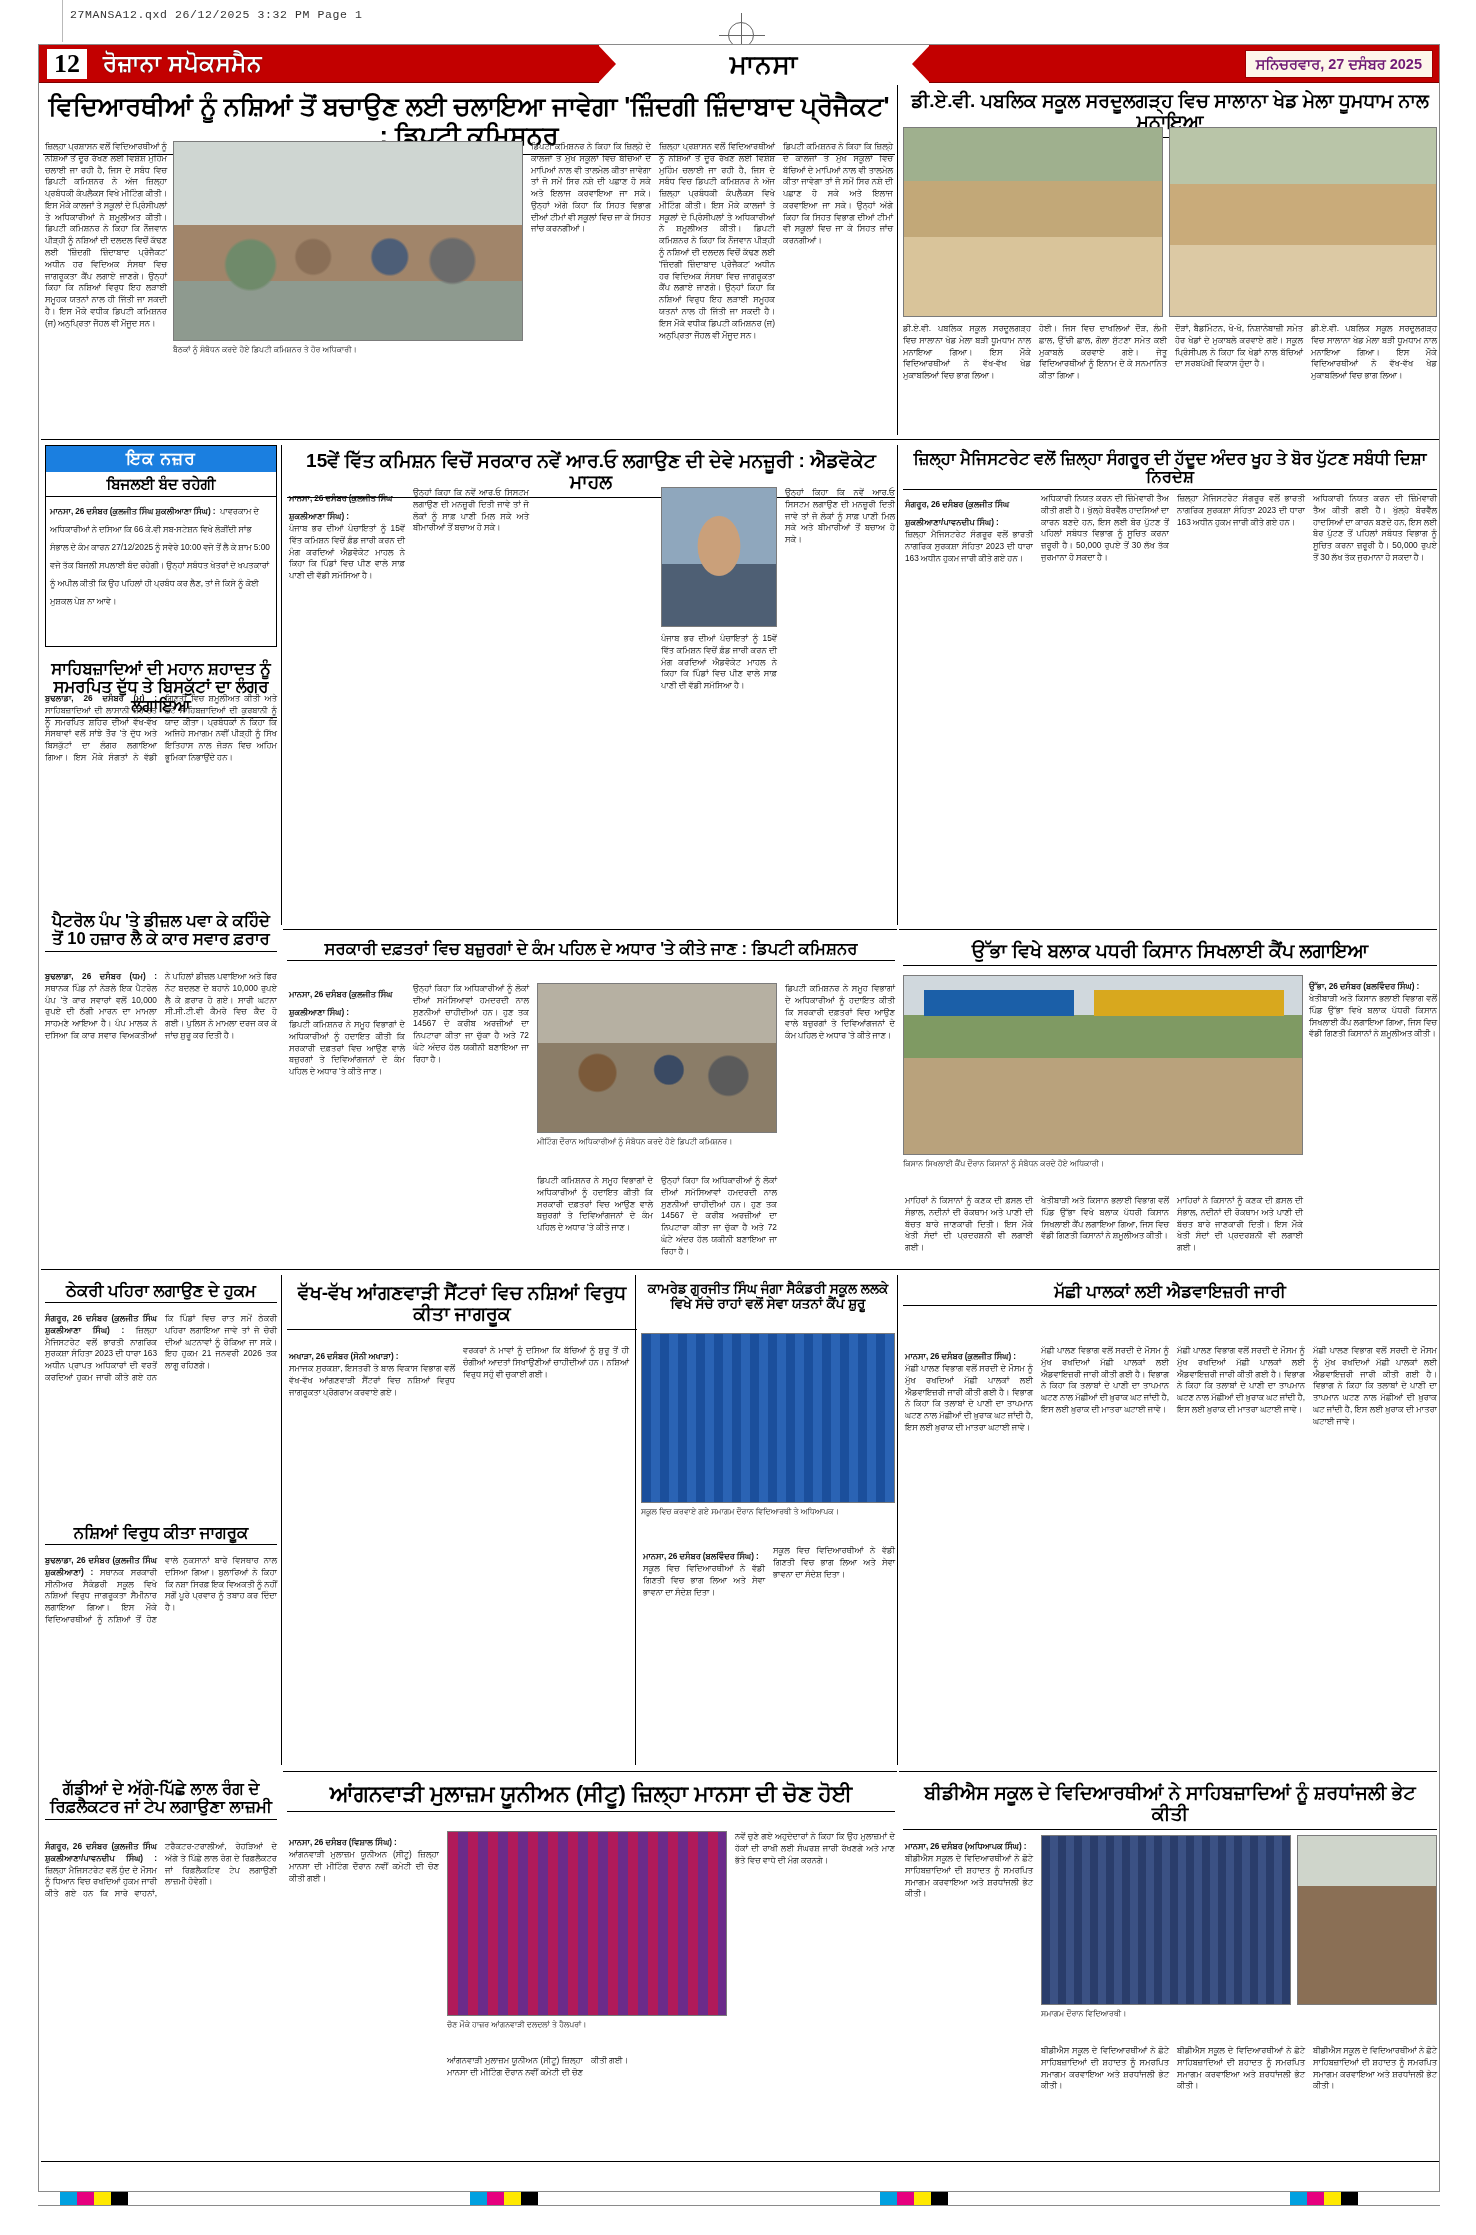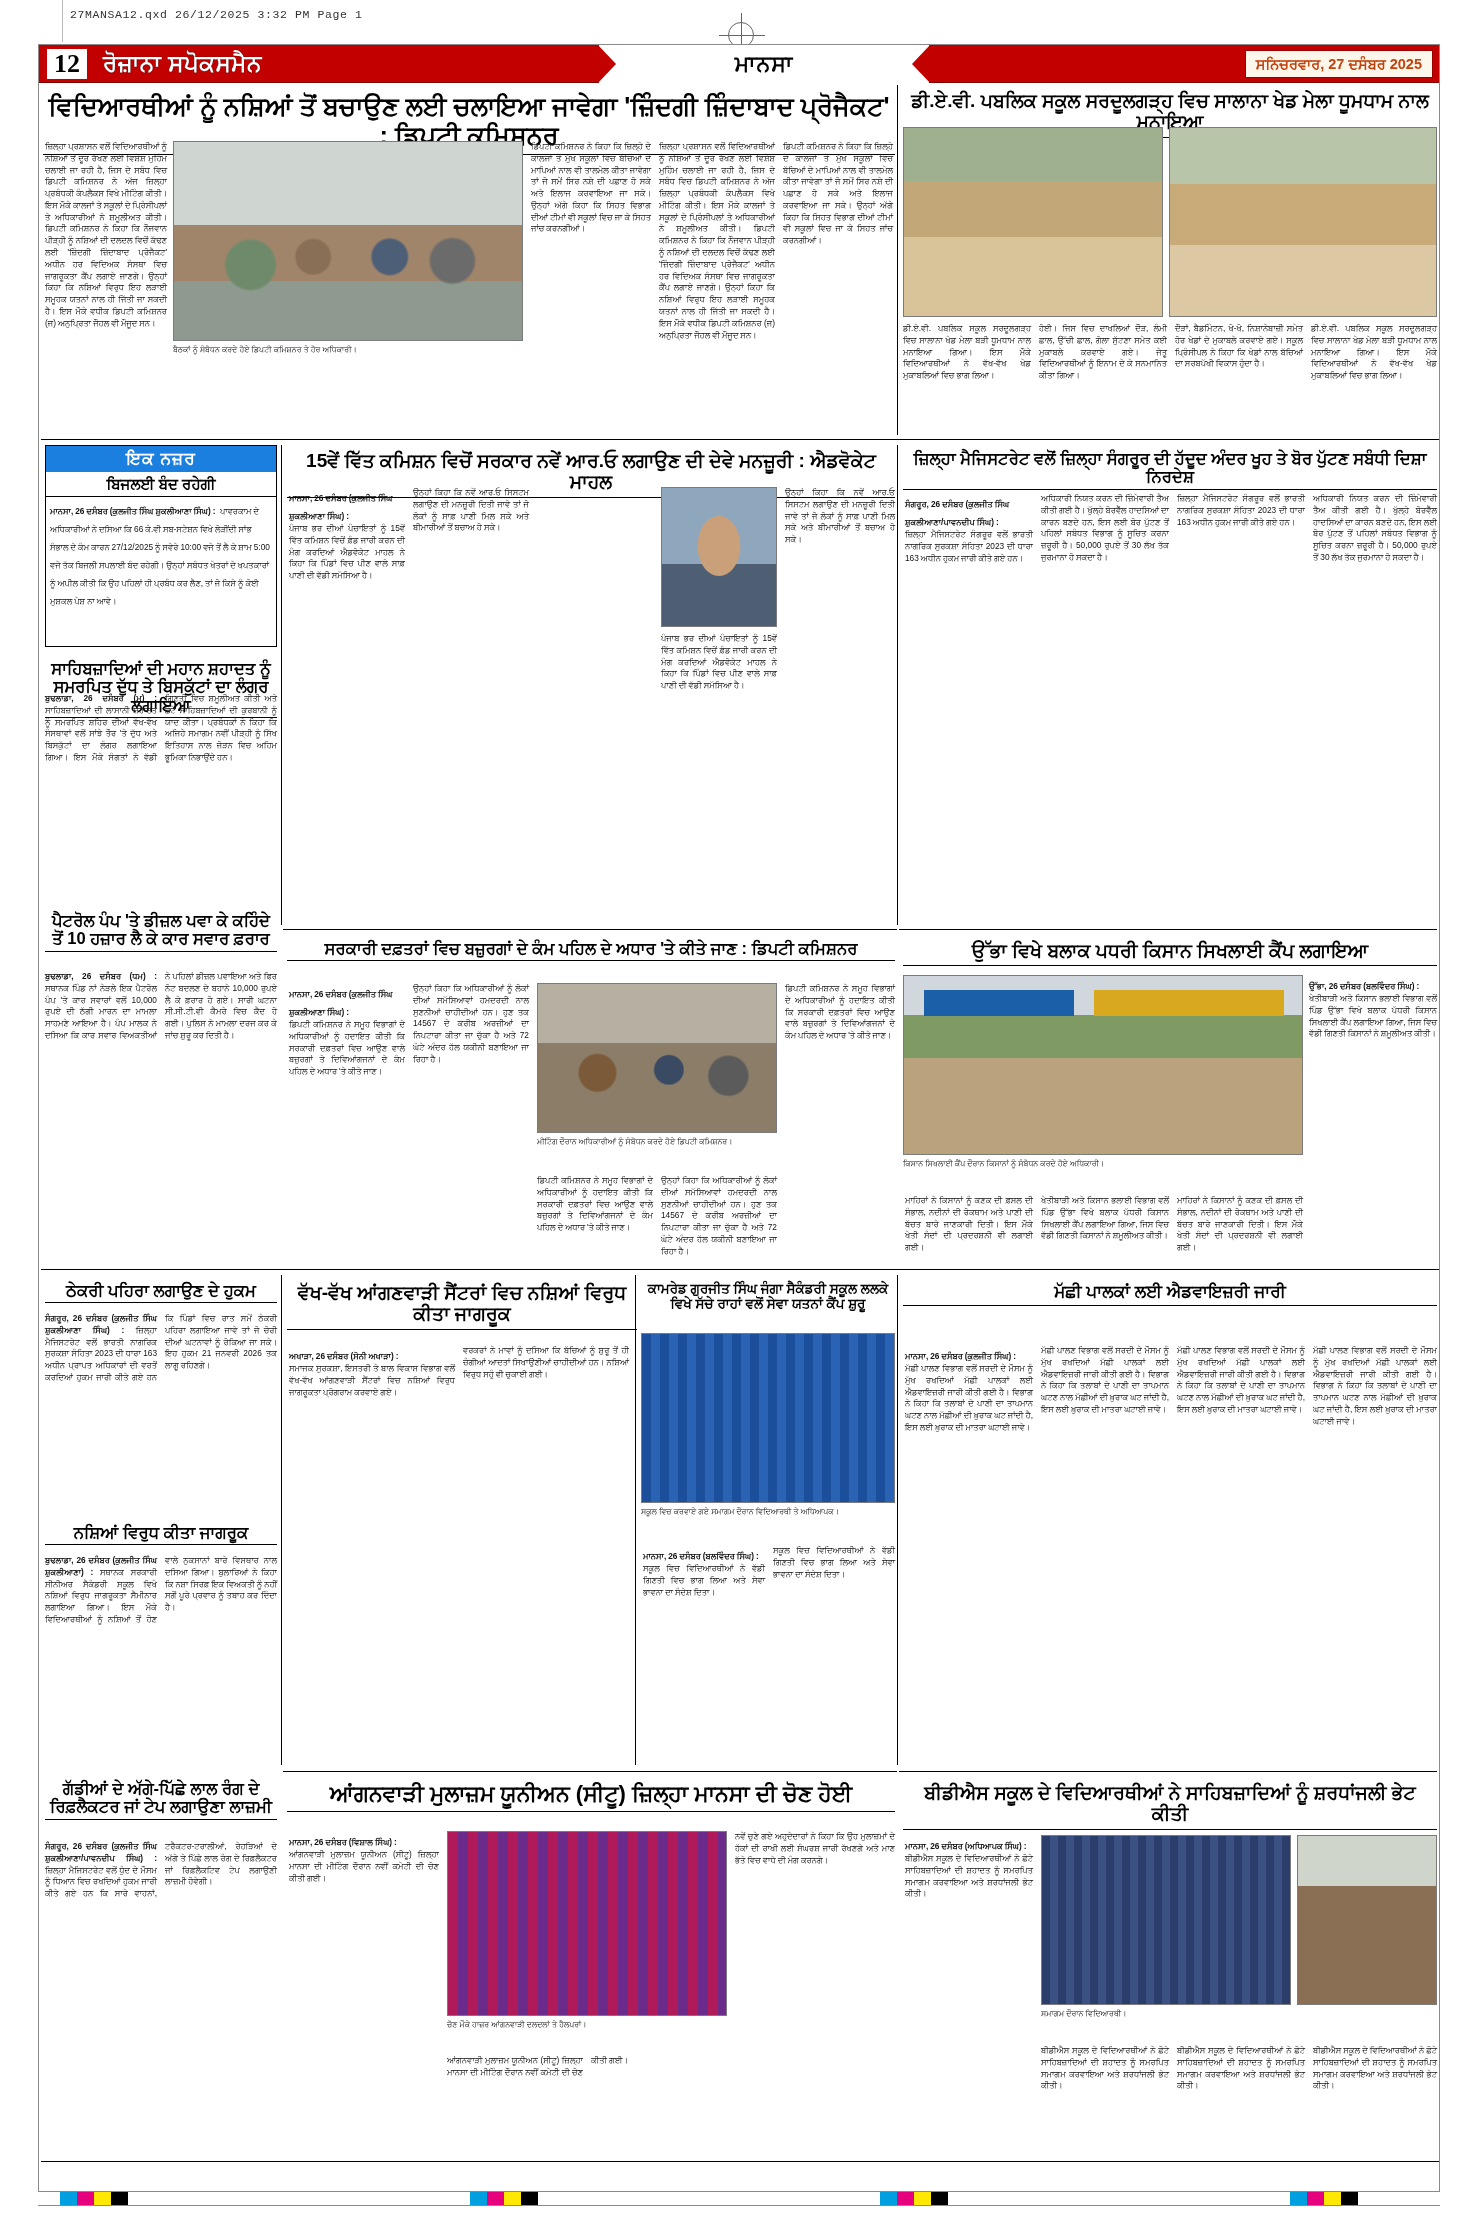--- a/index.html
+++ b/index.html
@@ -59,24 +59,24 @@
     background:#fff; display:flex; align-items:center; justify-content:center;
   }
   .mast-center:before{
     content:""; position:absolute; left:-1px; top:0; border-top:19px solid transparent;
     border-bottom:19px solid transparent; border-left:18px solid #c20000;
   }
   .mast-center:after{
     content:""; position:absolute; right:-1px; top:0; border-top:19px solid transparent;
     border-bottom:19px solid transparent; border-right:18px solid #c20000;
   }
-  .mast-city{ font-size:22px; font-weight:bold; letter-spacing:1px;}
+  .mast-city{ font-size:26px; font-weight:bold; letter-spacing:1px;}
   .mast-date{
     position:absolute; right:6px; top:5px; height:28px;
-    background:#fdf6ea; border:1px solid #9b0000; color:#c2410c;
+    background:#fdf6ea; border:1px solid #9b0000; color:#701a75;
     font-size:14.5px; font-weight:bold; display:flex; align-items:center;
     padding:0 10px; white-space:nowrap;
   }
 
   
   .hl{
     font-weight:bold; line-height:1.12; text-align:center;
   }
   .lead-hl{ font-size:25.5px; padding:7px 4px 5px; }
   .sec-hl{ font-size:19px; padding:5px 3px 4px; }

